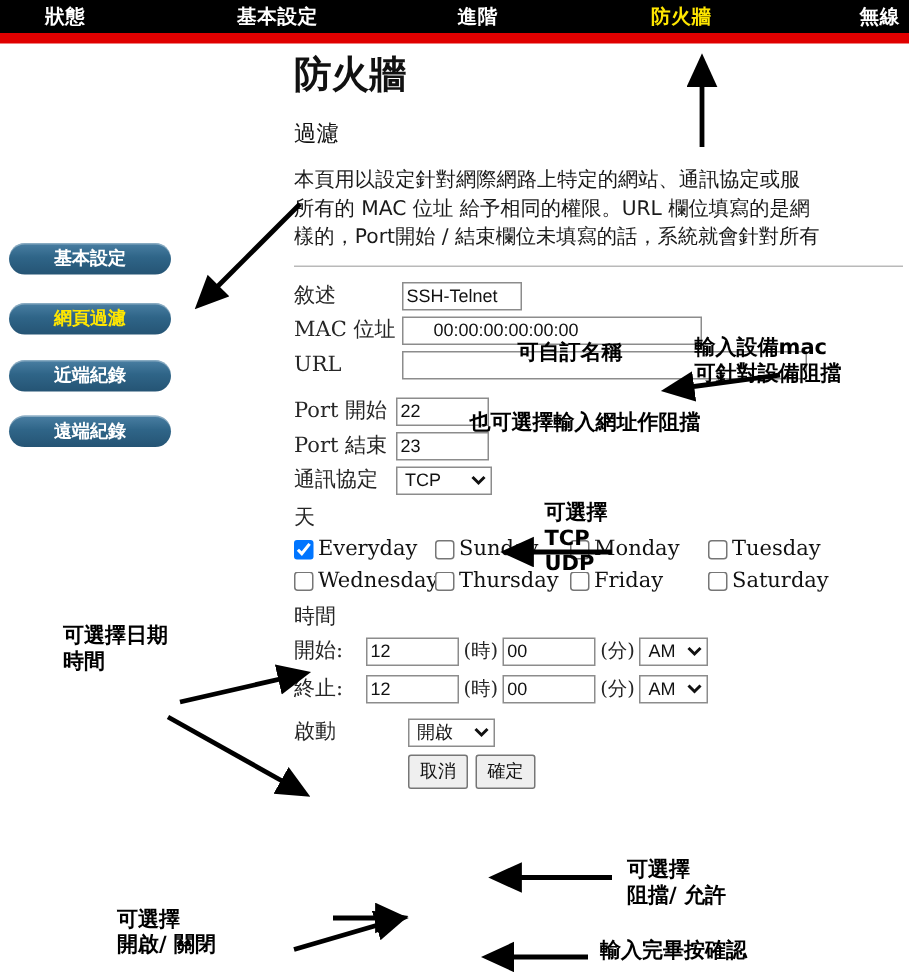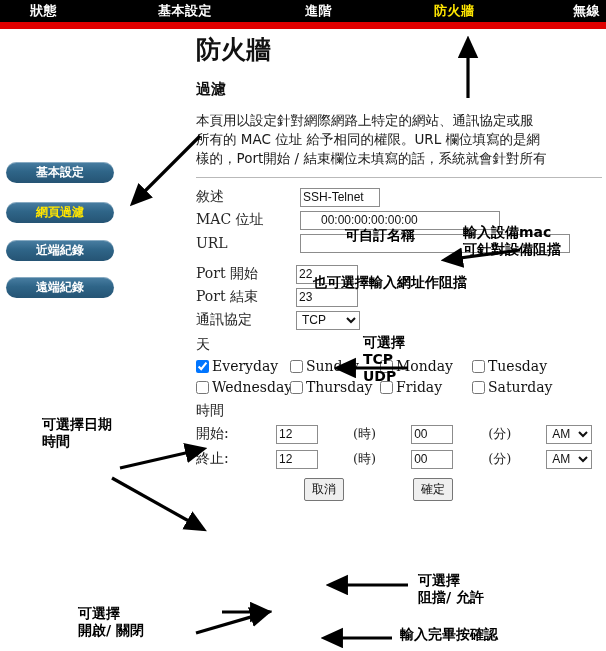--- a/index.html
+++ b/index.html
@@ -43,52 +43,52 @@
   
   #main{
     position:absolute;left:196px;top:36px;width:410px;
   }
   #page-title{
     font-family:"DejaVu Sans","Liberation Sans",sans-serif;
     font-size:25px;font-weight:bold;color:#111;margin:0 0 16px 0;line-height:1.1;
   }
   #section-title{
     font-family:"DejaVu Sans","Liberation Sans",sans-serif;
-    font-size:15px;font-weight:bold;color:#111;margin:0 0 12px 0;
+    font-size:15px;font-weight:normal;color:#111;margin:0 0 12px 0;
   }
   #desc{
     font-family:"DejaVu Sans","Liberation Sans",sans-serif;
     font-size:13.5px;color:#1a1a1a;line-height:19px;
     width:420px;white-space:nowrap;margin:0;
   }
   #desc div{overflow:visible;}
   hr.sep{
     border:0;border-top:1px solid #b9b9b9;margin:9px 0 8px 0;width:406px;
   }
 
   
-  .row{display:flex;align-items:center;height:23px;gap:32px;}
+  .row{display:flex;align-items:center;height:23px;}
   .lbl{
     font-family:"DejaVu Serif","Liberation Serif",serif;
     font-size:14px;color:#262626;white-space:nowrap;
   }
   .lbl.w1{width:72px;}
   .lbl.w2{width:68px;}
   .txt{
     box-sizing:border-box;
     border:1px solid #8c8c8c;background:#fff;
     height:19px;line-height:17px;
     font-family:"Liberation Sans","DejaVu Sans",sans-serif;
     font-size:12px;color:#111;padding:0 2px;
   }
   .txt.desc-i{width:80px;}
   .txt.mac-i{width:200px;padding-left:20px;}
   .txt.url-i{width:270px;}
   .txt.port-i{width:62px;}
-  .txt.time-i{width:42px;}
+  .txt.time-i{width:62px;}
   select.sel{
     box-sizing:border-box;
     border:1px solid #8c8c8c;background:#fff;
     height:19px;
     font-family:"Liberation Sans","DejaVu Sans",sans-serif;
     font-size:12px;color:#111;padding:0 1px;
     -webkit-appearance:menulist;appearance:menulist;
   }
   select.proto-s{width:64px;}
   select.ampm-s{width:46px;}
@@ -249,20 +249,24 @@
     <input class="txt time-i" type="text" value="12" style="">
     <span class="paren">(時)</span>
     <input class="txt time-i" type="text" value="00" style="">
     <span class="paren">(分)</span>
     <select class="sel ampm-s"><option value="AM">AM</option><option value="PM">PM</option></select>
   </div>
 
   <div style="height:4px"></div>
 
 
+  <div class="row" style="height:25px">
+    <span class="lbl" style="width:76px">啟動</span>
+    <select class="sel en-s"><option value="開啟">開啟</option><option value="關閉">關閉</option></select>
+  </div>
 
   <div class="row" style="height:28px">
     <span style="width:76px"></span>
     <button class="btn">取消</button>
     <span style="width:5px"></span>
     <button class="btn">確定</button>
   </div>
 
 </div>
 

